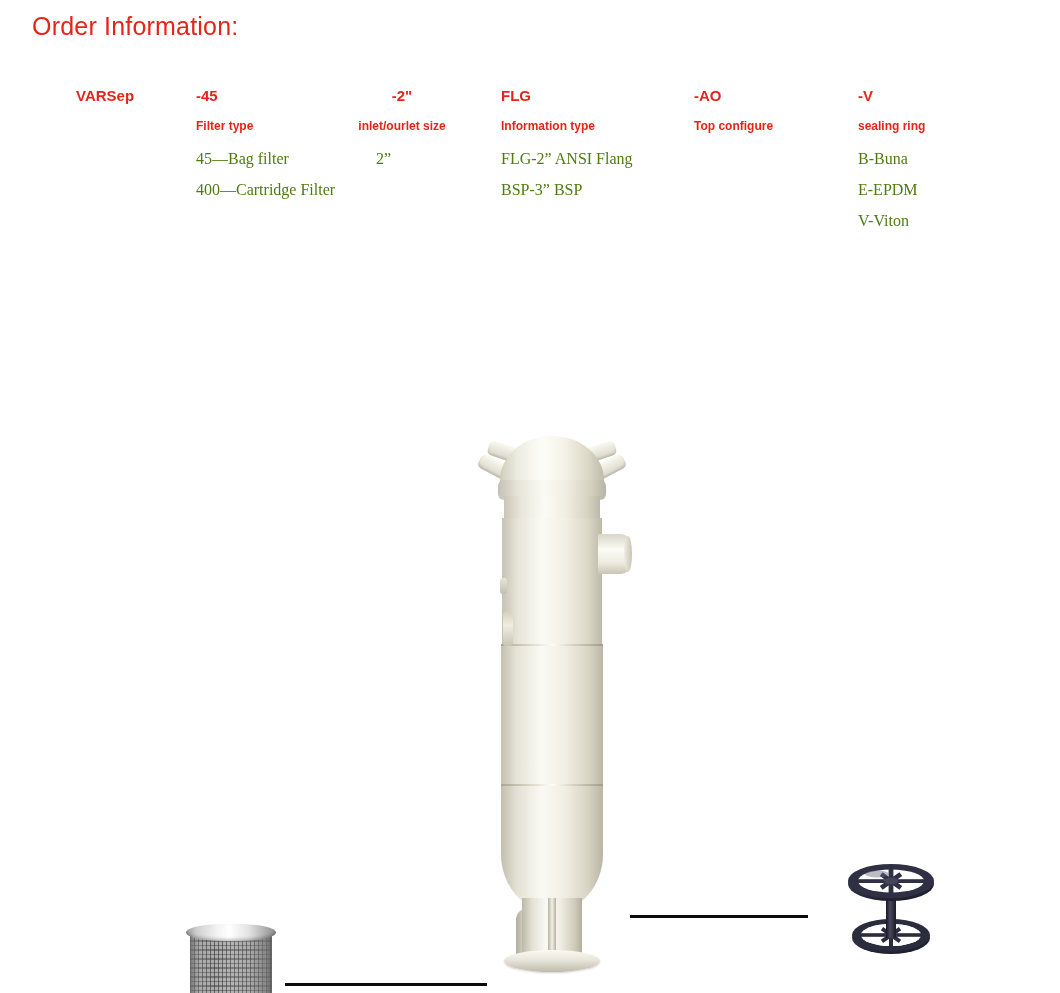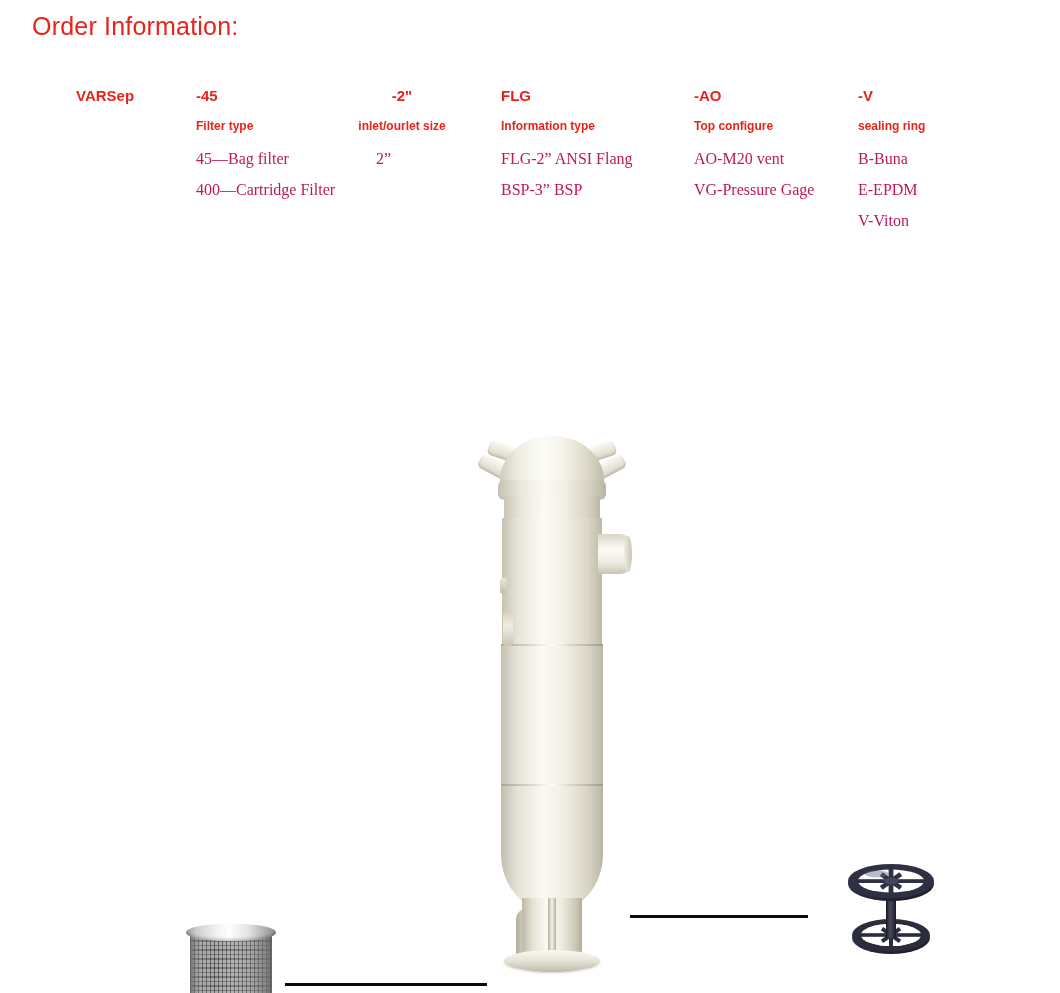--- a/index.html
+++ b/index.html
@@ -48,21 +48,21 @@
     font-weight: bold;
     color: #e8231a;
     white-space: nowrap;
     line-height: 18px;
     margin-top: 13px;
   }
   .options { margin-top: 8px; }
   .option-row {
     font-family: "Liberation Serif", serif;
     font-size: 16px;
-    color: #be185d;
+    color: #4d7c0f;
     white-space: nowrap;
     line-height: 31px;
   }
 
   
   #col-series     { left: 56px;  }
   #col-filtertype { left: 176px; }
   #col-size       { left: 306px; text-align: center; width: 152px; }
   #col-size .code-token,
   #col-size .col-heading { text-align: center; }
@@ -309,24 +309,20 @@
     <div class="col-heading">Information type</div>
     <div class="options">
       <div class="option-row">FLG-2” ANSI Flang</div>
       <div class="option-row">BSP-3” BSP</div>
     </div>
   </div>
 
   <div class="order-col" id="col-topconfig">
     <div class="code-token">-AO</div>
     <div class="col-heading">Top configure</div>
-    <div class="options">
-      <div class="option-row">AO-M20 vent</div>
-      <div class="option-row">VG-Pressure Gage</div>
-    </div>
   </div>
 
   <div class="order-col" id="col-sealing">
     <div class="code-token">-V</div>
     <div class="col-heading">sealing ring</div>
     <div class="options">
       <div class="option-row">B-Buna</div>
       <div class="option-row">E-EPDM</div>
       <div class="option-row">V-Viton</div>
     </div>

